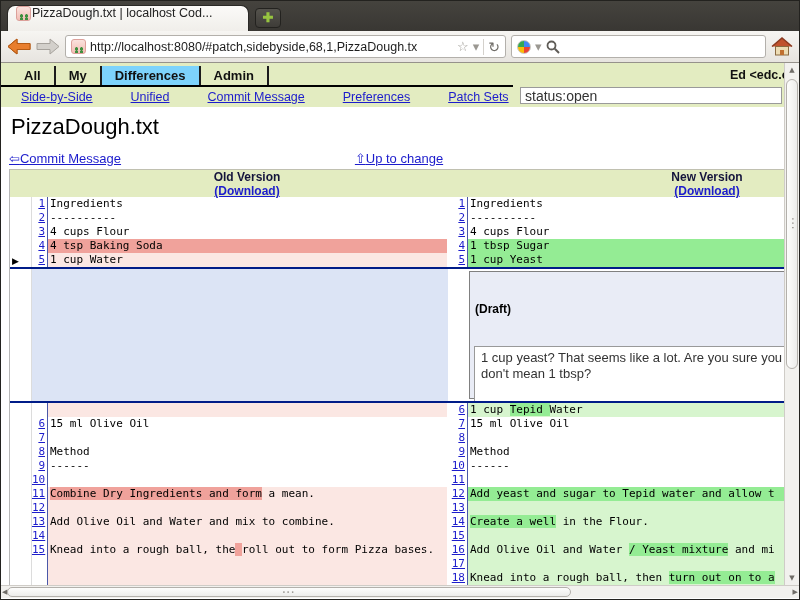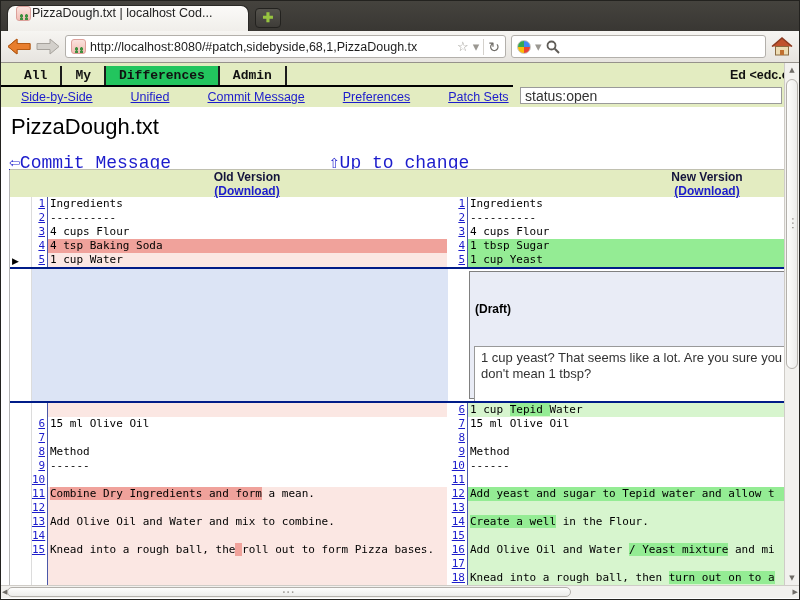--- a/index.html
+++ b/index.html
@@ -34,32 +34,32 @@
   .searchbar { flex:0 0 255px; height:23px; background:#fff; border:1px solid #b3b0ab; border-radius:3px;
                display:flex; align-items:center; gap:4px; padding:0 5px; }
   .searchbar input { flex:1; border:none; outline:none; font-size:12.5px; background:transparent; font-family:"Liberation Sans", sans-serif; }
   .searchbar input::placeholder { color:#a5a29c; }
   .gball { width:14px; height:14px; border-radius:50%; background:conic-gradient(#4285f4 0 90deg,#ea4335 0 180deg,#fbbc05 0 270deg,#34a853 0); border:1px solid #c9c6c0; }
 
   
   .viewport { position:relative; height:535px; background:#fff; overflow:hidden; }
 
   .g-header { height:44px; background:var(--header_green); position:relative; }
-  .g-tabs { display:flex; padding:3px 0 0 10px; font-size:13px; font-weight:bold; color:#111; height:22px;font-family:Liberation Mono, monospace; }
+  .g-tabs { display:flex; padding:3px 0 0 10px; font-size:13px; font-weight:bold; color:#111; height:22px; }
   .g-tab { padding:2px 13px 1px; border-right:2px solid #1c1c1c; }
-  .g-tab.active { background:#22c55e; }
+  .g-tab.active { background:#7dd3fc; }
   .g-rule { height:2px; background:#000; width:512px; }
   .g-links { display:flex; gap:38px; padding:3px 0 0 20px; font-size:12.5px; }
   .g-links a, a { color:var(--link); text-decoration:underline; cursor:pointer; }
   .g-user { position:absolute; top:5px; right:2px; font-weight:bold; font-size:12.5px; color:#111; }
   .g-search { position:absolute; top:24px; right:17px; width:262px; height:17px; border:1px solid #9a9a9a; font-size:14px;
               color:#333; padding:0 4px; font-family:"Liberation Sans", sans-serif; }
 
   .page-title { font-size:22px; color:#000; margin:8px 0 0 10px; height:24px; line-height:24px; font-weight:normal; }
-  .jump-links { position:relative; margin-top:12px; height:18px; font-size:18px;font-family:Liberation Mono, monospace; }
+  .jump-links { position:relative; margin-top:12px; height:18px; font-size:13px; }
   .jump-left { margin-left:8px; }
   .jump-center { position:absolute; left:398px; transform:translateX(-50%); top:0; }
 
   
   .dtable { margin:0 0 0 8px; width:792px; border-left:1px solid #b8b8b8; }
   .dheader { position:relative; height:28px; background:var(--header_green); border-top:1px solid #c0c0b0; font-size:12px; }
   .dh-label { position:absolute; top:0; text-align:center; font-weight:bold; color:#14143c; line-height:14px; }
   .dh-old { left:37px; width:400px; }
   .dh-new { left:457px; width:480px; }
   .dh-label a { font-weight:bold; }

